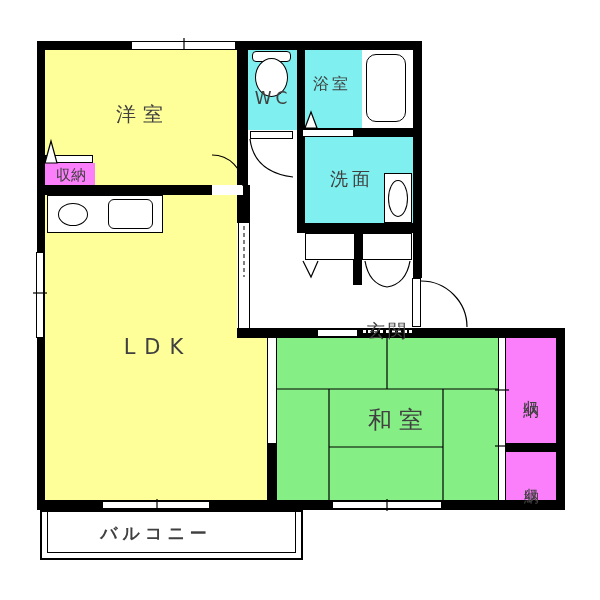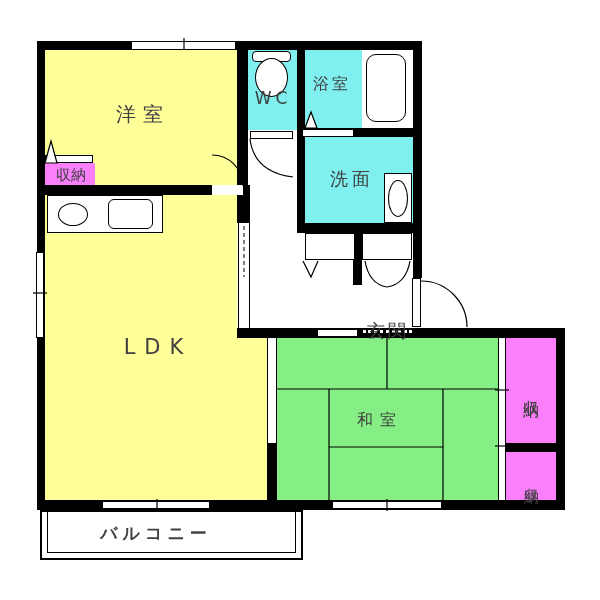--- a/index.html
+++ b/index.html
@@ -136,18 +136,18 @@
     <path d="M244,226 L244,277" stroke="#000" stroke-width="1" stroke-dasharray="4,3" fill="none"></path>
   </svg>
 
   <span class="lbl" style="left:143px;top:114px;font-size:20px;letter-spacing:7px;">洋室</span>
   <span class="lbl" style="left:71px;top:175px;font-size:15px;">収納</span>
   <span class="lbl" style="left:273px;top:98px;font-size:17px;letter-spacing:4px;">WC</span>
   <span class="lbl" style="left:332px;top:84px;font-size:16px;letter-spacing:3px;">浴室</span>
   <span class="lbl" style="left:352px;top:179px;font-size:18px;letter-spacing:4px;">洗面</span>
   <span class="lbl" style="left:388px;top:305px;font-size:18px;letter-spacing:3px;margin-top:26px;">玄関</span>
   <span class="lbl" style="left:158px;top:347px;font-size:21px;letter-spacing:9px;">LDK</span>
-  <span class="lbl" style="left:380px;top:420px;font-size:16px;letter-spacing:7px;">和室</span>
+  <span class="lbl" style="left:399px;top:420px;font-size:24px;letter-spacing:7px;">和室</span>
   <span class="lbl lbl-v" style="left:531px;top:390px;font-size:16px;letter-spacing:3px;">収納</span>
   <span class="lbl lbl-v" style="left:531px;top:477px;font-size:15px;letter-spacing:1px;">収納</span>
   <span class="lbl" style="left:156px;top:533px;font-size:17px;letter-spacing:5px;font-weight:bold;">バルコニー</span>
 
 </div>
 
 </body></html>

